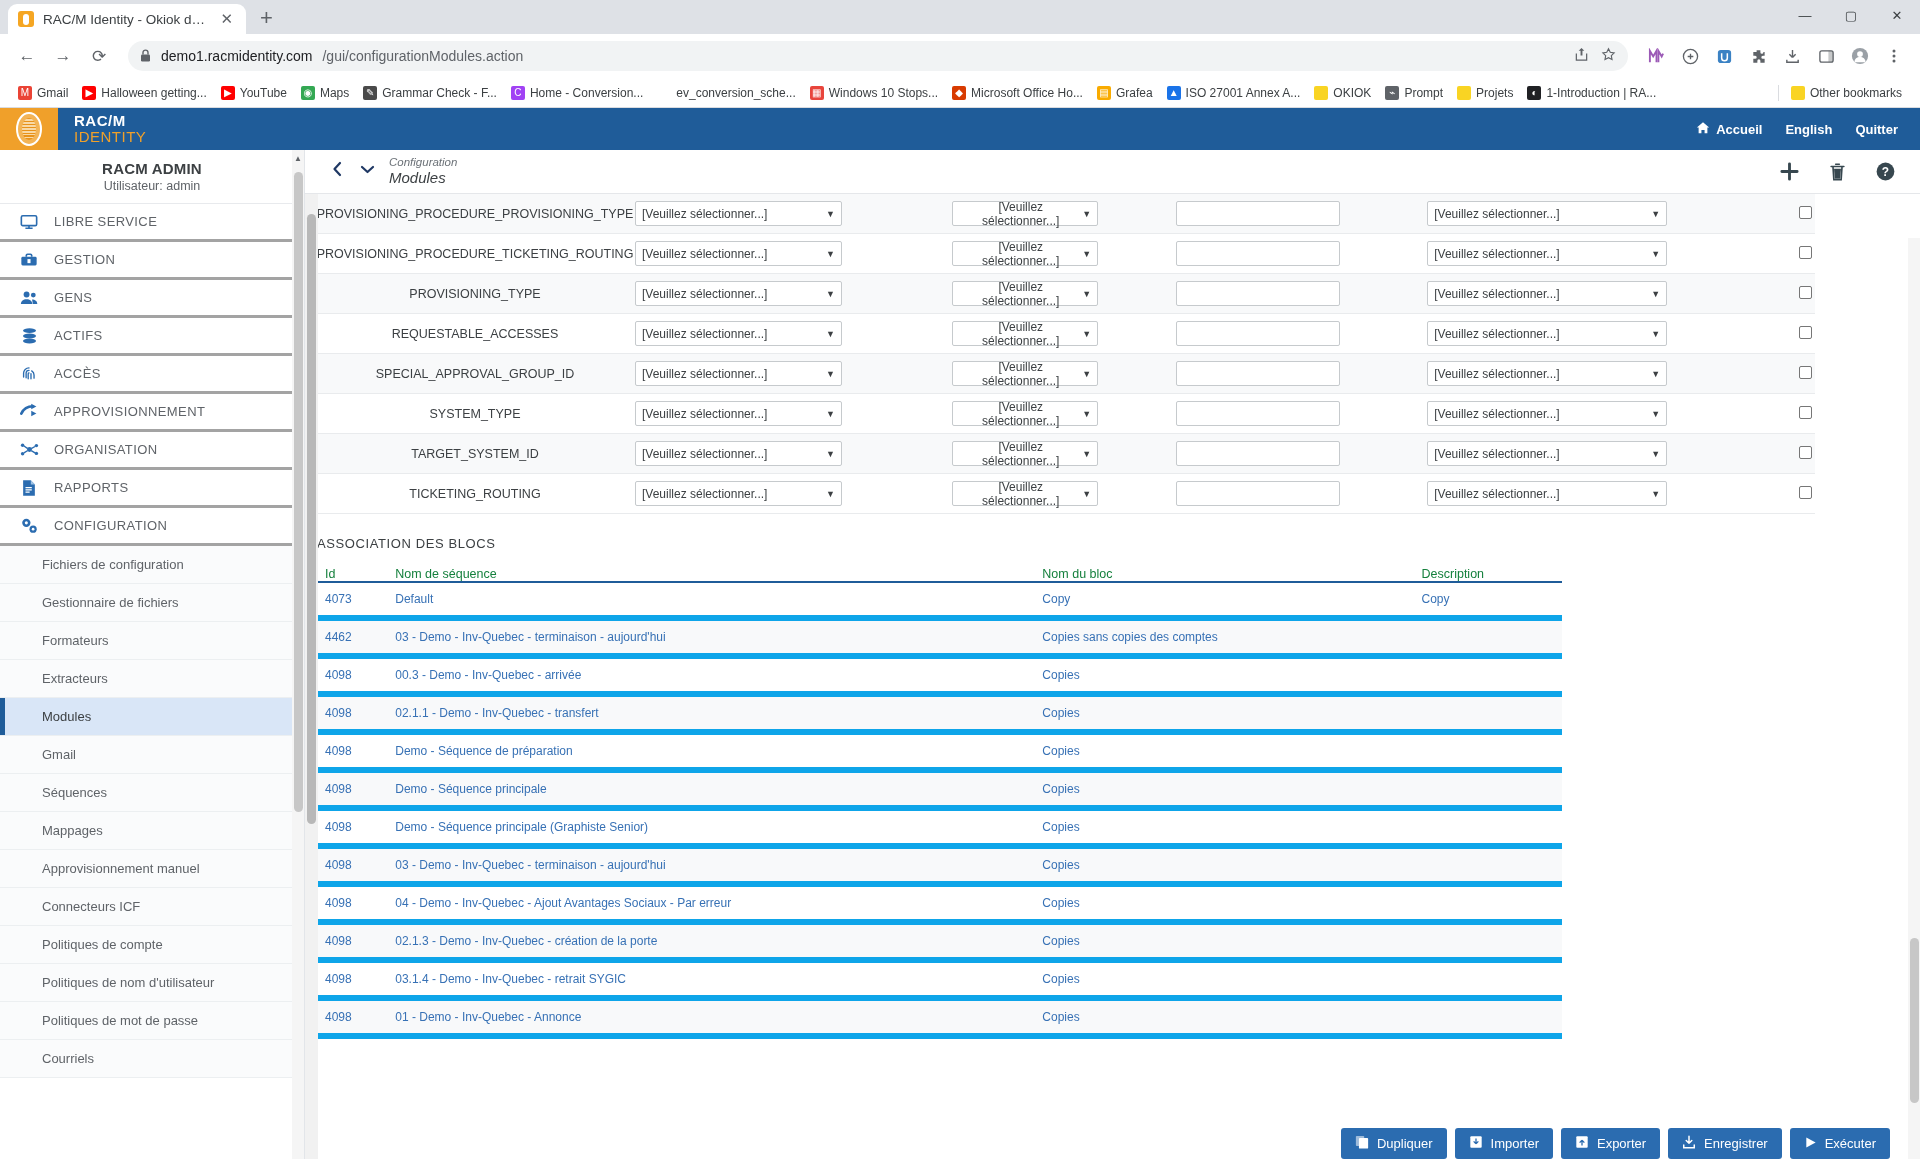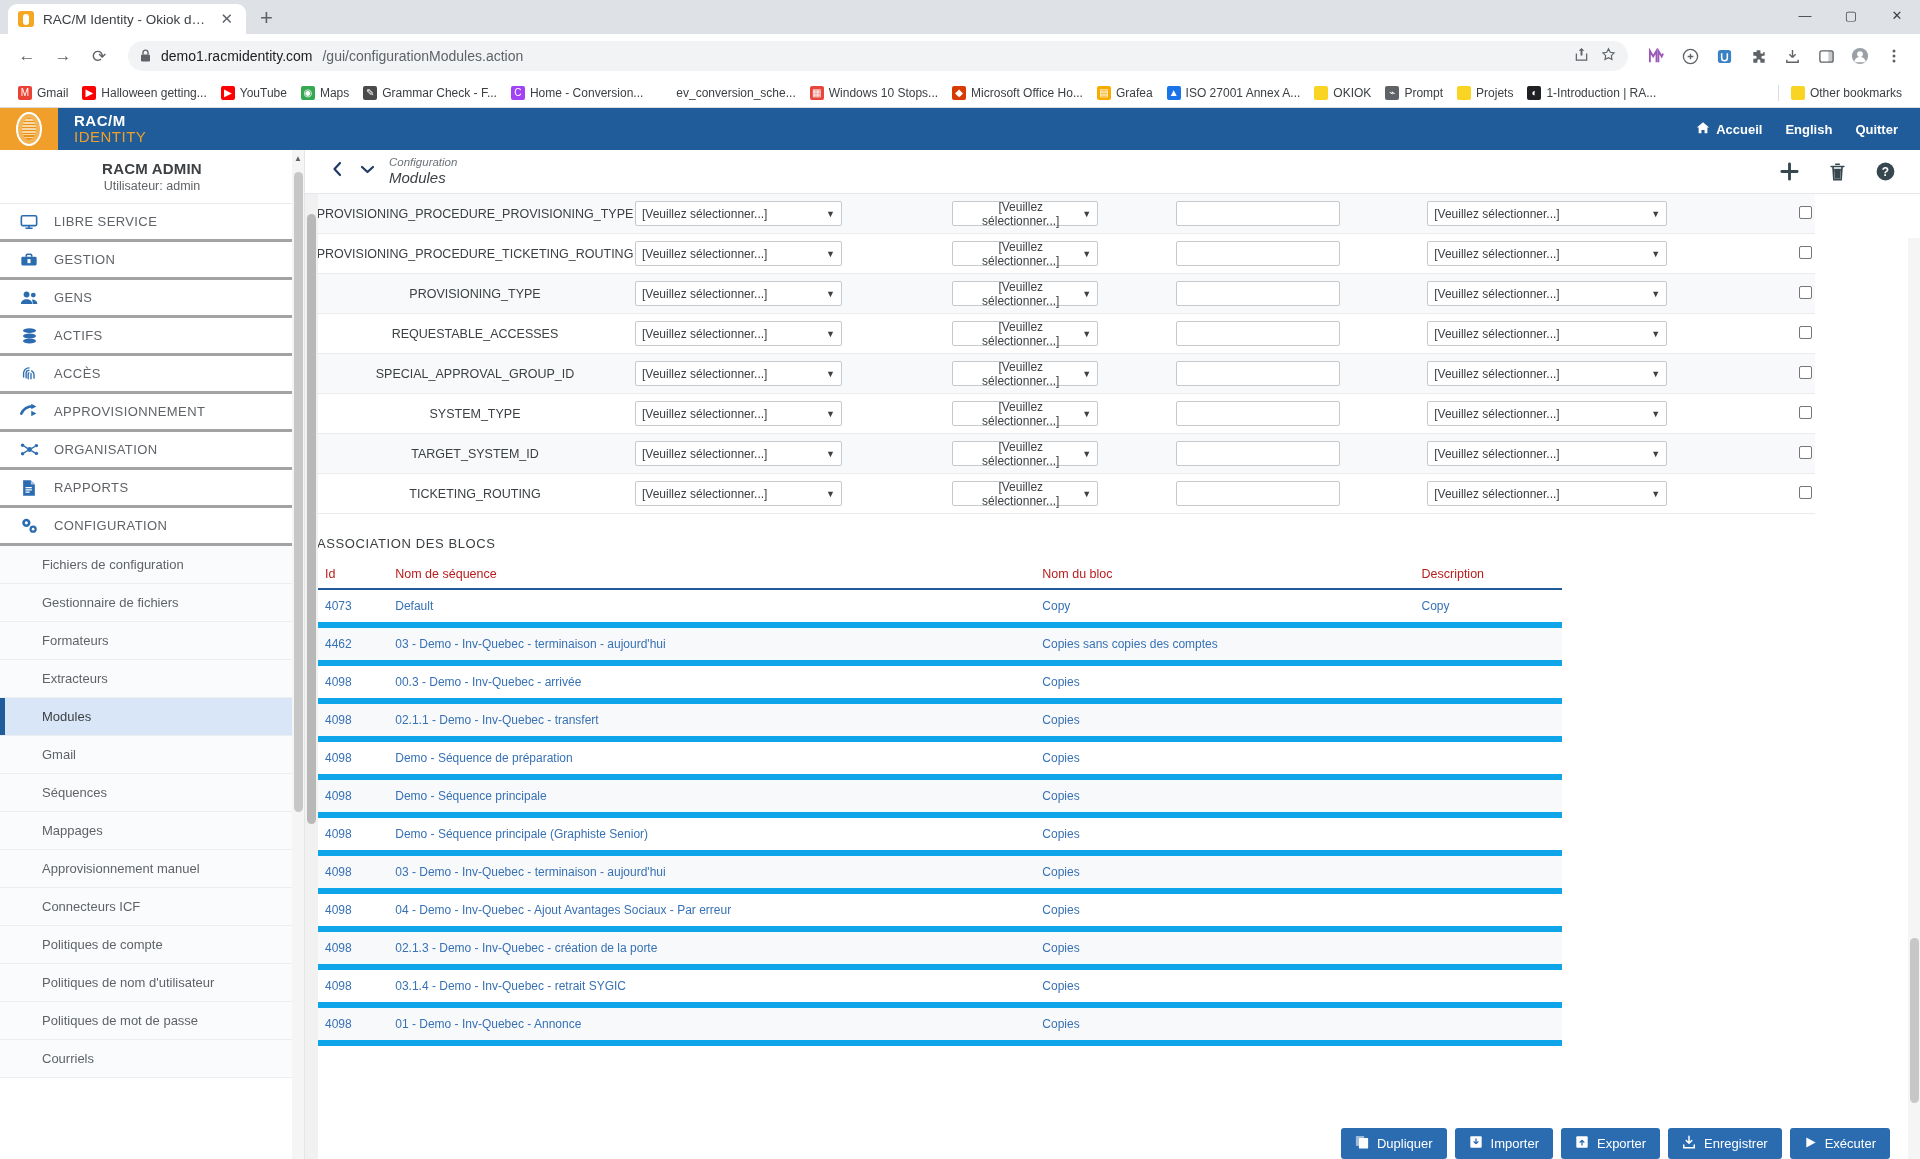--- a/index.html
+++ b/index.html
@@ -154,22 +154,22 @@
   .sel .caret { margin-left: auto; font-size: 9px; color:#3c4043;}
   .sel-w1 { width: 207px; }
   .sel-w2 { width: 146px; }
   .sel-w3 { width: 240px; }
   .txtin { width: 164px; height: 25px; border: 1px solid #c6cacd; border-radius: 2px; background:#fff; }
   .cbx { width: 13px; height: 13px; border: 1px solid #767676; border-radius: 2px; background:#fff; display:inline-block;}
 
   .section-title { font-size: 13px; color: #3c4043; letter-spacing:.6px; padding: 22px 0 10px 12px; }
   table.blocs { width: 1245px; border-collapse: collapse; margin-left: 12px; }
   table.blocs th {
-    text-align:left; font-size: 12.5px; font-weight: 400; color:#b91c1c;
-    padding: 6px 0 7px 0; border-bottom: 2px solid #1f5c99;
+    text-align:left; font-size: 12.5px; font-weight: 400; color:#15803d;
+    padding: 6px 0 0 0; border-bottom: 2px solid #1f5c99;
   }
   table.blocs td {
     font-size: 12px; color: #3771b5; padding: 9px 0;
     border-bottom: 6px solid #0ea5e9; cursor: pointer;
   }
   table.blocs tr.zebra td { background: #f8f9fa; }
   .c-id { width: 78px; padding-left: 8px !important; }
   .c-seq { width: 645px; }
   .c-bloc { width: 378px; }
   .c-desc { width: 140px; }

